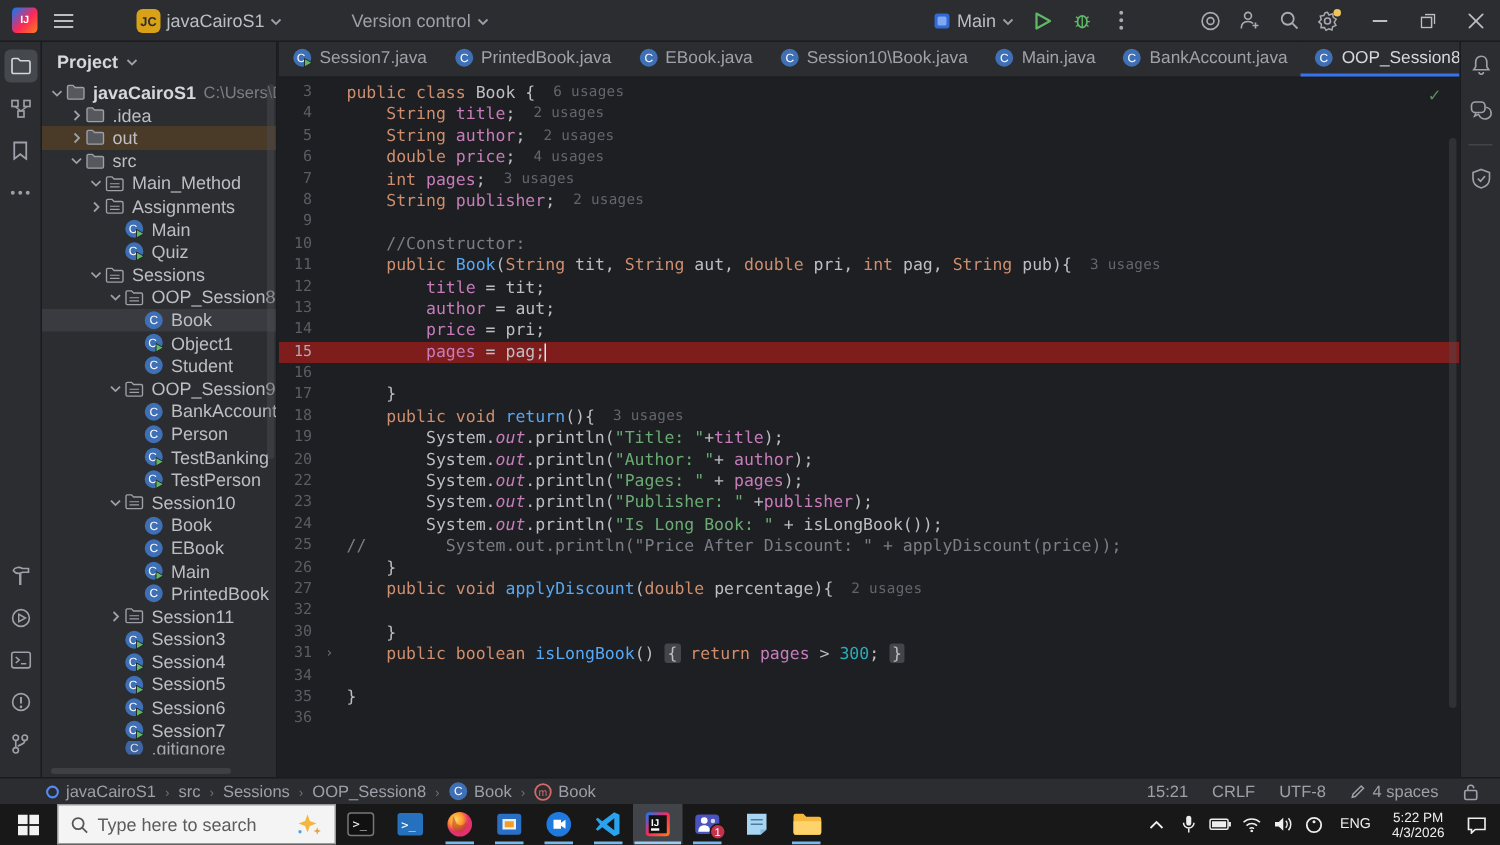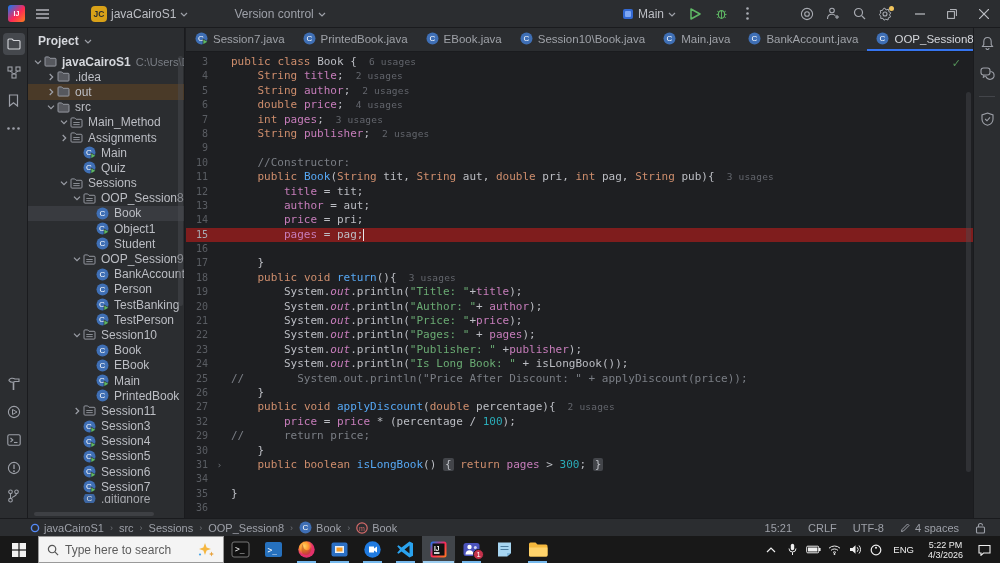--- a/index.html
+++ b/index.html
@@ -784,29 +784,27 @@
           <div class="code-line"><span class="ln">11</span><span class="foldcol"></span><span><span class="tk-d">    </span><span class="tk-kw">public</span><span class="tk-d"> </span><span class="tk-mth">Book</span><span class="tk-d">(</span><span class="tk-kw">String</span><span class="tk-d"> tit, </span><span class="tk-kw">String</span><span class="tk-d"> aut, </span><span class="tk-kw">double</span><span class="tk-d"> pri, </span><span class="tk-kw">int</span><span class="tk-d"> pag, </span><span class="tk-kw">String</span><span class="tk-d"> pub){</span></span><span class="hint">3 usages</span></div>
           <div class="code-line"><span class="ln">12</span><span class="foldcol"></span><span><span class="tk-d">        </span><span class="tk-fld">title</span><span class="tk-d"> = tit;</span></span></div>
           <div class="code-line"><span class="ln">13</span><span class="foldcol"></span><span><span class="tk-d">        </span><span class="tk-fld">author</span><span class="tk-d"> = aut;</span></span></div>
           <div class="code-line"><span class="ln">14</span><span class="foldcol"></span><span><span class="tk-d">        </span><span class="tk-fld">price</span><span class="tk-d"> = pri;</span></span></div>
           <div class="code-line cur"><span class="ln">15</span><span class="foldcol"></span><span><span class="tk-d">        </span><span class="tk-fld">pages</span><span class="tk-d"> = pag;</span></span><span class="caret"></span></div>
           <div class="code-line"><span class="ln">16</span><span class="foldcol"></span></div>
           <div class="code-line"><span class="ln">17</span><span class="foldcol"></span><span><span class="tk-d">    }</span></span></div>
           <div class="code-line"><span class="ln">18</span><span class="foldcol"></span><span><span class="tk-d">    </span><span class="tk-kw">public</span><span class="tk-d"> </span><span class="tk-kw">void</span><span class="tk-d"> </span><span class="tk-mth">return</span><span class="tk-d">(){</span></span><span class="hint">3 usages</span></div>
           <div class="code-line"><span class="ln">19</span><span class="foldcol"></span><span><span class="tk-d">        System.</span><span class="tk-sfld">out</span><span class="tk-d">.println(</span><span class="tk-str">"Title: "</span><span class="tk-d">+</span><span class="tk-fld">title</span><span class="tk-d">);</span></span></div>
           <div class="code-line"><span class="ln">20</span><span class="foldcol"></span><span><span class="tk-d">        System.</span><span class="tk-sfld">out</span><span class="tk-d">.println(</span><span class="tk-str">"Author: "</span><span class="tk-d">+ </span><span class="tk-fld">author</span><span class="tk-d">);</span></span></div>
-          <div class="code-line"><span class="ln">21</span><span class="foldcol"></span><span><span class="tk-d">        System.</span><span class="tk-sfld">out</span><span class="tk-d">.println(</span><span class="tk-str">"Price: "</span><span class="tk-d">+</span><span class="tk-fld">price</span><span class="tk-d">);</span></span></div>
           <div class="code-line"><span class="ln">22</span><span class="foldcol"></span><span><span class="tk-d">        System.</span><span class="tk-sfld">out</span><span class="tk-d">.println(</span><span class="tk-str">"Pages: "</span><span class="tk-d"> + </span><span class="tk-fld">pages</span><span class="tk-d">);</span></span></div>
           <div class="code-line"><span class="ln">23</span><span class="foldcol"></span><span><span class="tk-d">        System.</span><span class="tk-sfld">out</span><span class="tk-d">.println(</span><span class="tk-str">"Publisher: "</span><span class="tk-d"> +</span><span class="tk-fld">publisher</span><span class="tk-d">);</span></span></div>
           <div class="code-line"><span class="ln">24</span><span class="foldcol"></span><span><span class="tk-d">        System.</span><span class="tk-sfld">out</span><span class="tk-d">.println(</span><span class="tk-str">"Is Long Book: "</span><span class="tk-d"> + isLongBook());</span></span></div>
           <div class="code-line"><span class="ln">25</span><span class="foldcol"></span><span><span class="tk-cmt">//        System.out.println("Price After Discount: " + applyDiscount(price));</span></span></div>
           <div class="code-line"><span class="ln">26</span><span class="foldcol"></span><span><span class="tk-d">    }</span></span></div>
           <div class="code-line"><span class="ln">27</span><span class="foldcol"></span><span><span class="tk-d">    </span><span class="tk-kw">public</span><span class="tk-d"> </span><span class="tk-kw">void</span><span class="tk-d"> </span><span class="tk-mth">applyDiscount</span><span class="tk-d">(</span><span class="tk-kw">double</span><span class="tk-d"> percentage){</span></span><span class="hint">2 usages</span></div>
-          <div class="code-line"><span class="ln">32</span><span class="foldcol"></span><span><span class="tk-d">        </span><span class="tk-fld">price</span><span class="tk-d"> = </span><span class="tk-fld">price</span><span class="tk-d"> * (percentage / </span><span class="tk-num">100</span><span class="tk-d">);</span></span></div>
-          <div class="code-line"><span class="ln">29</span><span class="foldcol"></span><span><span class="tk-cmt">//      return price;</span></span></div>
+          <div class="code-line"><span class="ln">32</span><span class="foldcol"></span></div>
           <div class="code-line"><span class="ln">30</span><span class="foldcol"></span><span><span class="tk-d">    }</span></span></div>
           <div class="code-line"><span class="ln">31</span><span class="foldcol">›</span><span><span class="tk-d">    </span><span class="tk-kw">public</span><span class="tk-d"> </span><span class="tk-kw">boolean</span><span class="tk-d"> </span><span class="tk-mth">isLongBook</span><span class="tk-d">() </span><span class="tk-foldbox">{</span><span class="tk-d"> </span><span class="tk-kw">return</span><span class="tk-d"> </span><span class="tk-fld">pages</span><span class="tk-d"> &gt; </span><span class="tk-num">300</span><span class="tk-d">; </span><span class="tk-foldbox">}</span></span></div>
           <div class="code-line"><span class="ln">34</span><span class="foldcol"></span><span></span></div>
           <div class="code-line"><span class="ln">35</span><span class="foldcol"></span><span><span class="tk-d">}</span></span></div>
           <div class="code-line"><span class="ln">36</span><span class="foldcol"></span><span></span></div>
         </div>
       <span class="ed-check">✓</span>
       <div class="ed-scroll"></div>
     </div>
   </div>

